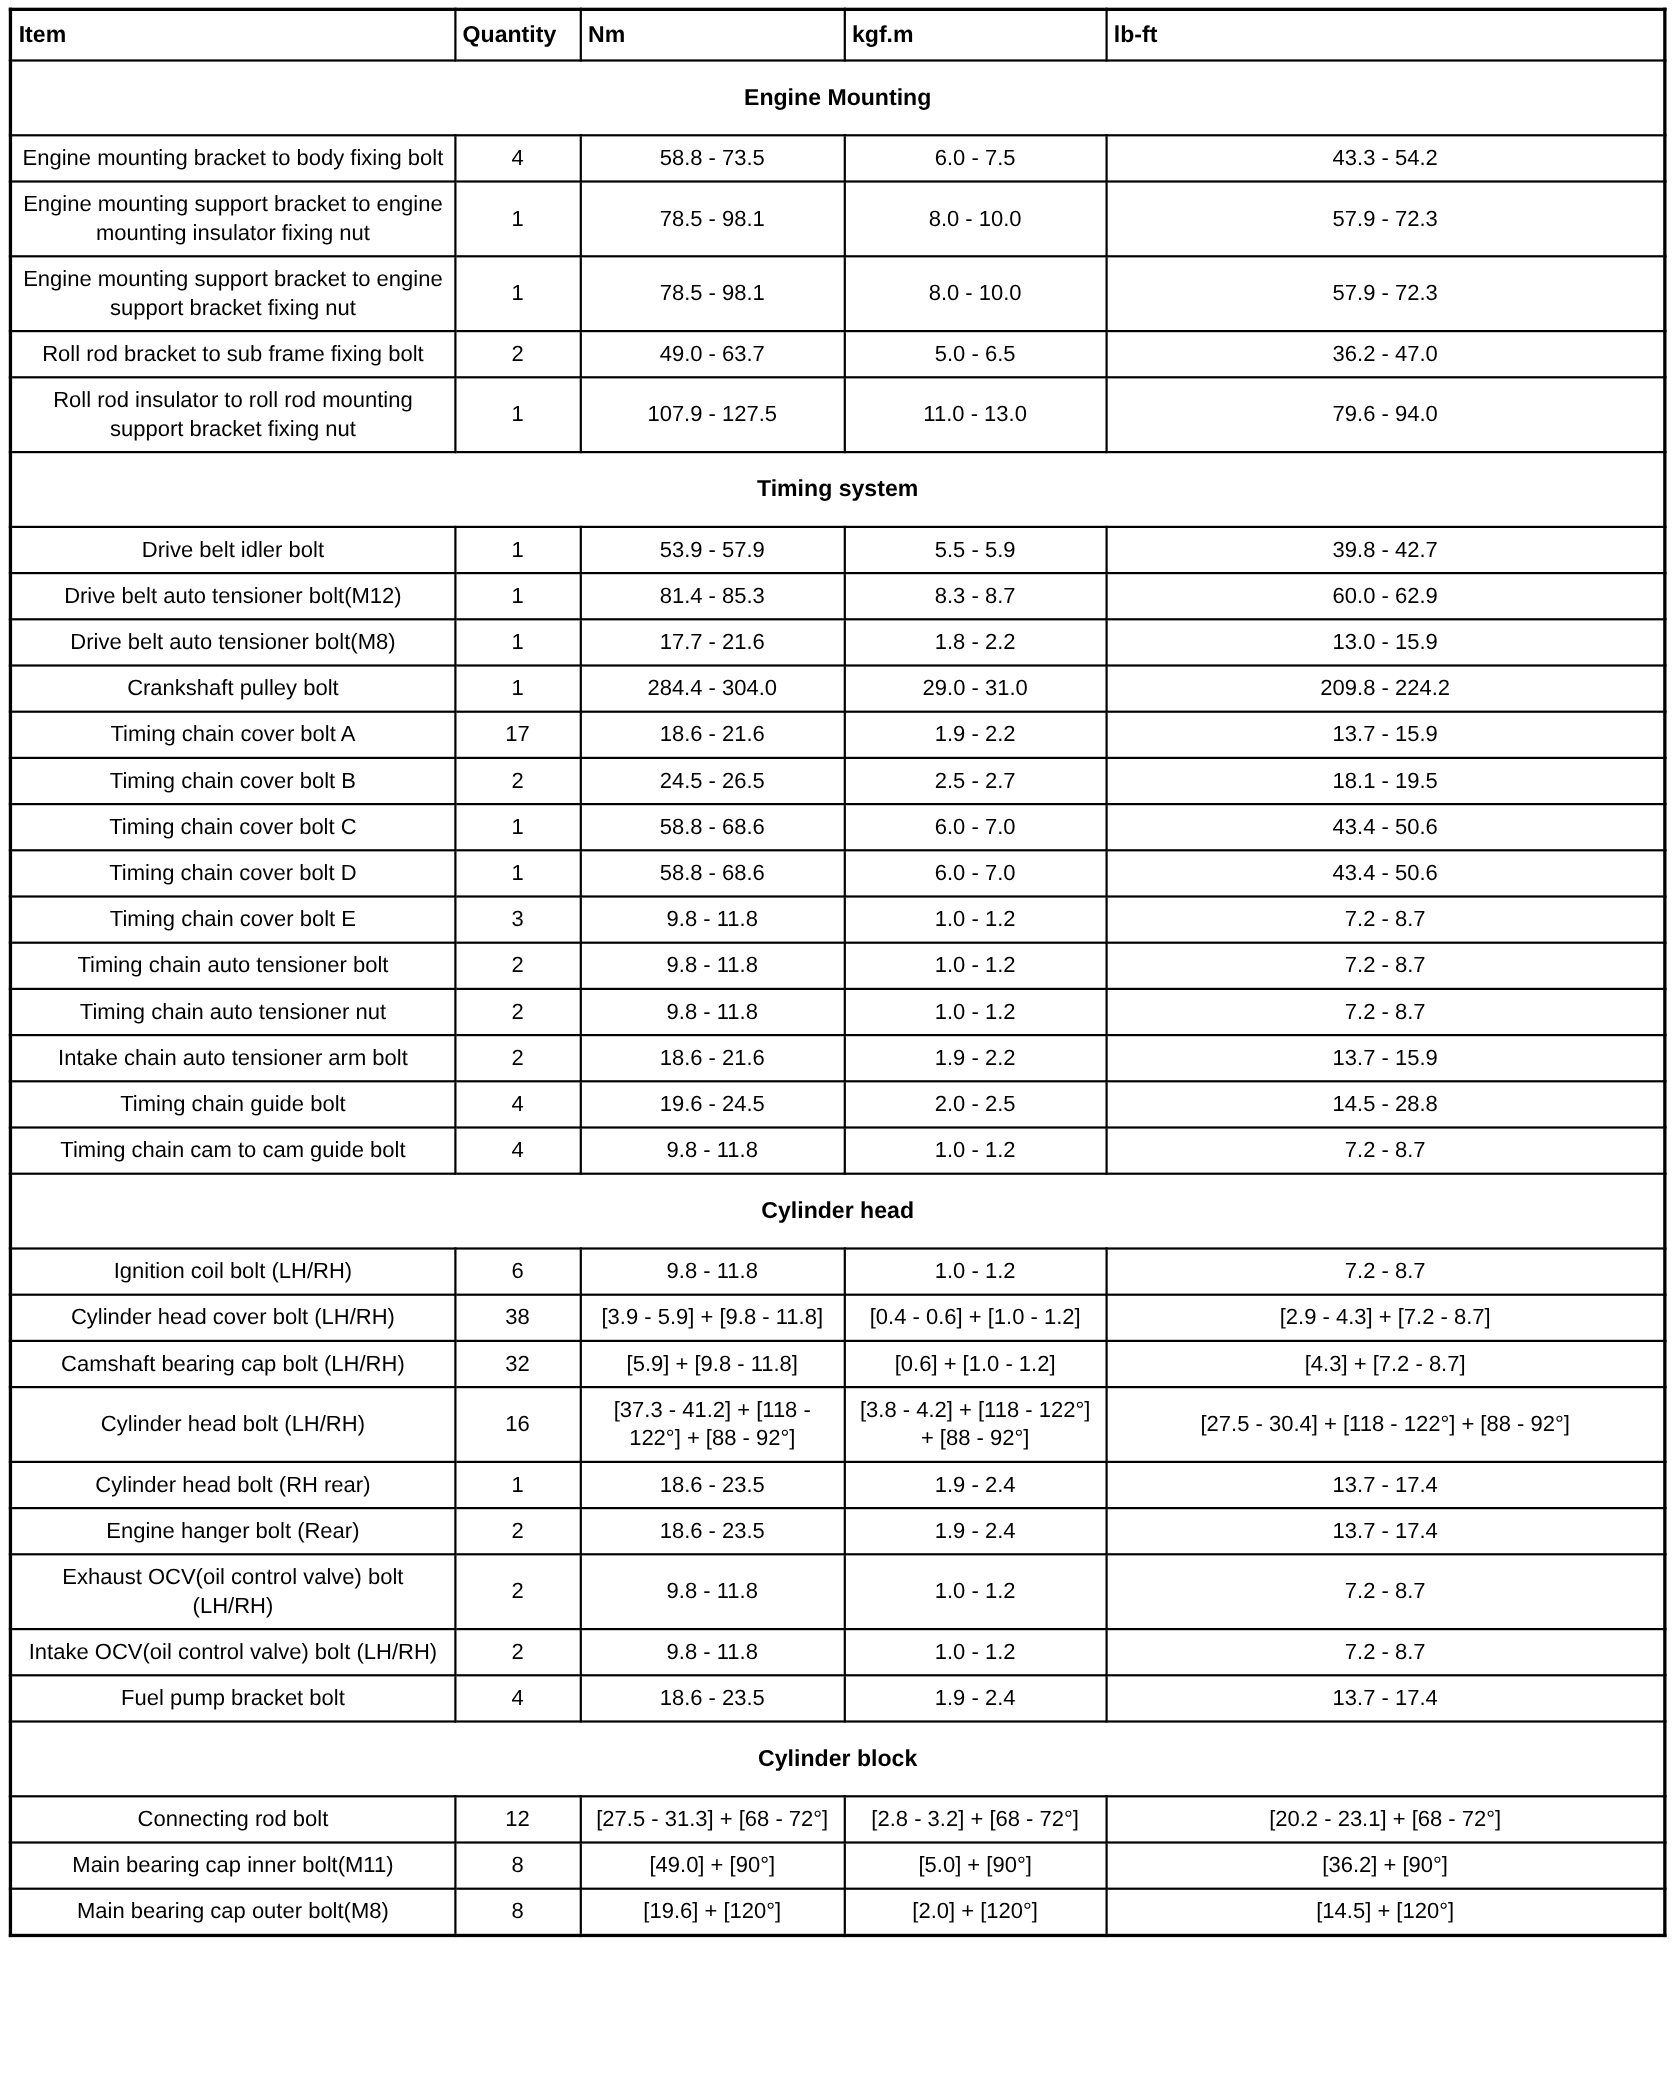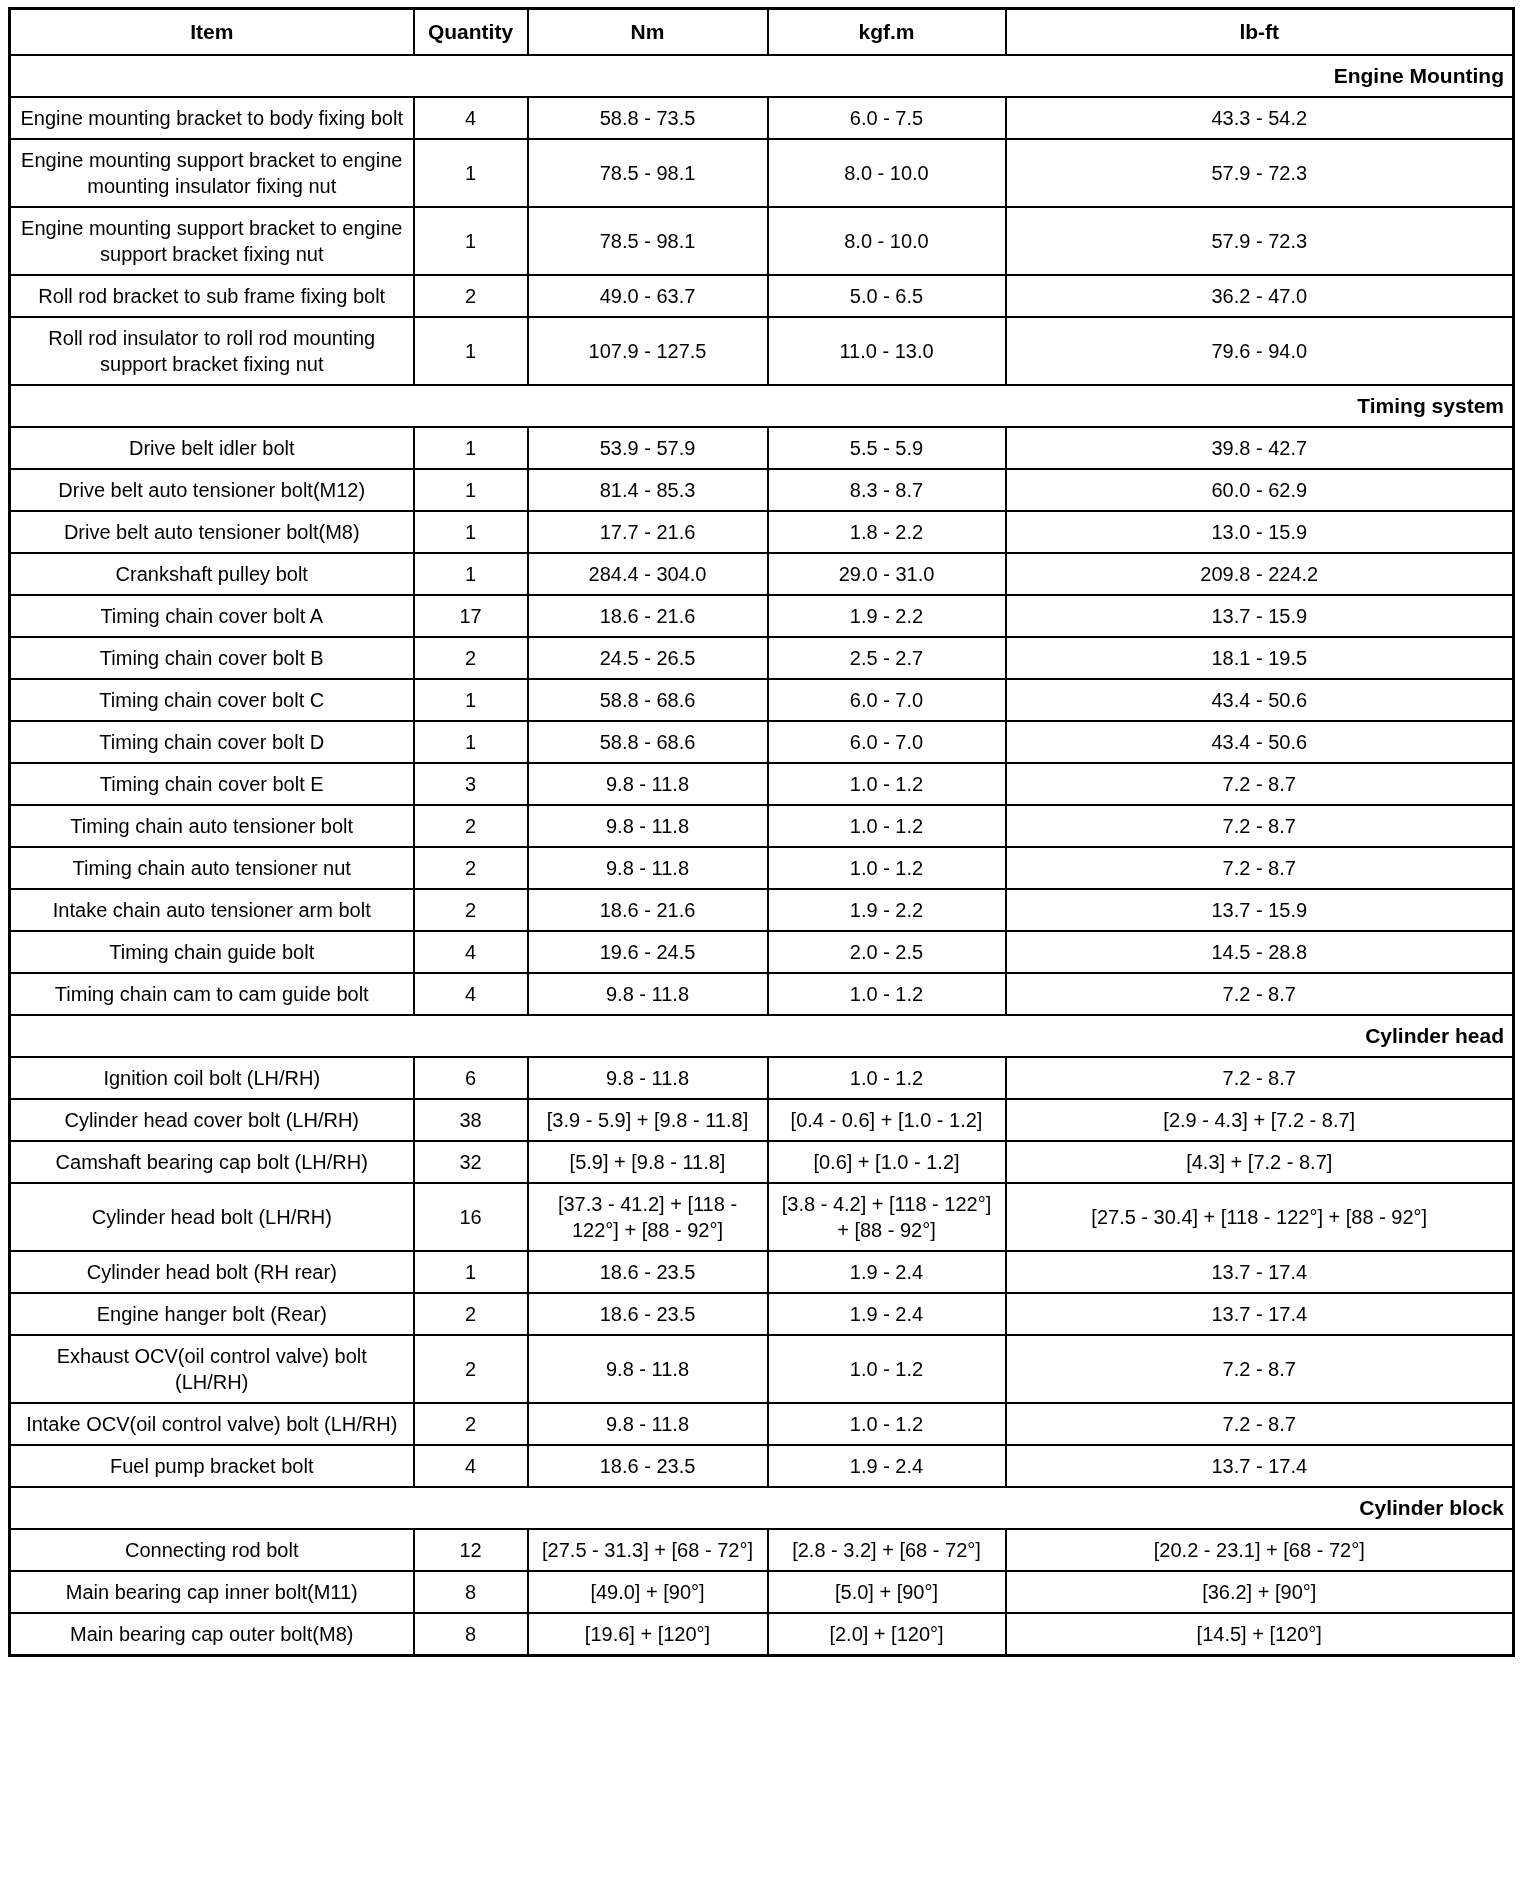--- a/index.html
+++ b/index.html
@@ -26,21 +26,21 @@
   }
   .spec-table th,
   .spec-table td {
     border: 2px solid #000000;
     vertical-align: middle;
     word-wrap: break-word;
   }
   .spec-table th {
     font-size: 21px;
     font-weight: bold;
-    text-align: center;
+    text-align: left;
     padding: 9px 6px;
     line-height: 26px;
   }
   .spec-table td {
     font-size: 20px;
     line-height: 26px;
     padding: 7px 8px;
   }
   td.col-item {
     text-align: center;
@@ -48,22 +48,22 @@
   td.col-quantity,
   td.col-nm,
   td.col-kgfm,
   td.col-lbft {
     text-align: center;
     padding: 7px 6px;
   }
   tr.section-row td {
     font-weight: bold;
     font-size: 21px;
-    text-align: right;
-    padding: 7px 8px;
+    text-align: center;
+    padding: 20px 8px;
   }
 </style>
 </head>
 <body>
 
 <div class="page">
   <table class="spec-table">
     <colgroup>
       <col style="width:404px">
       <col style="width:114px">

